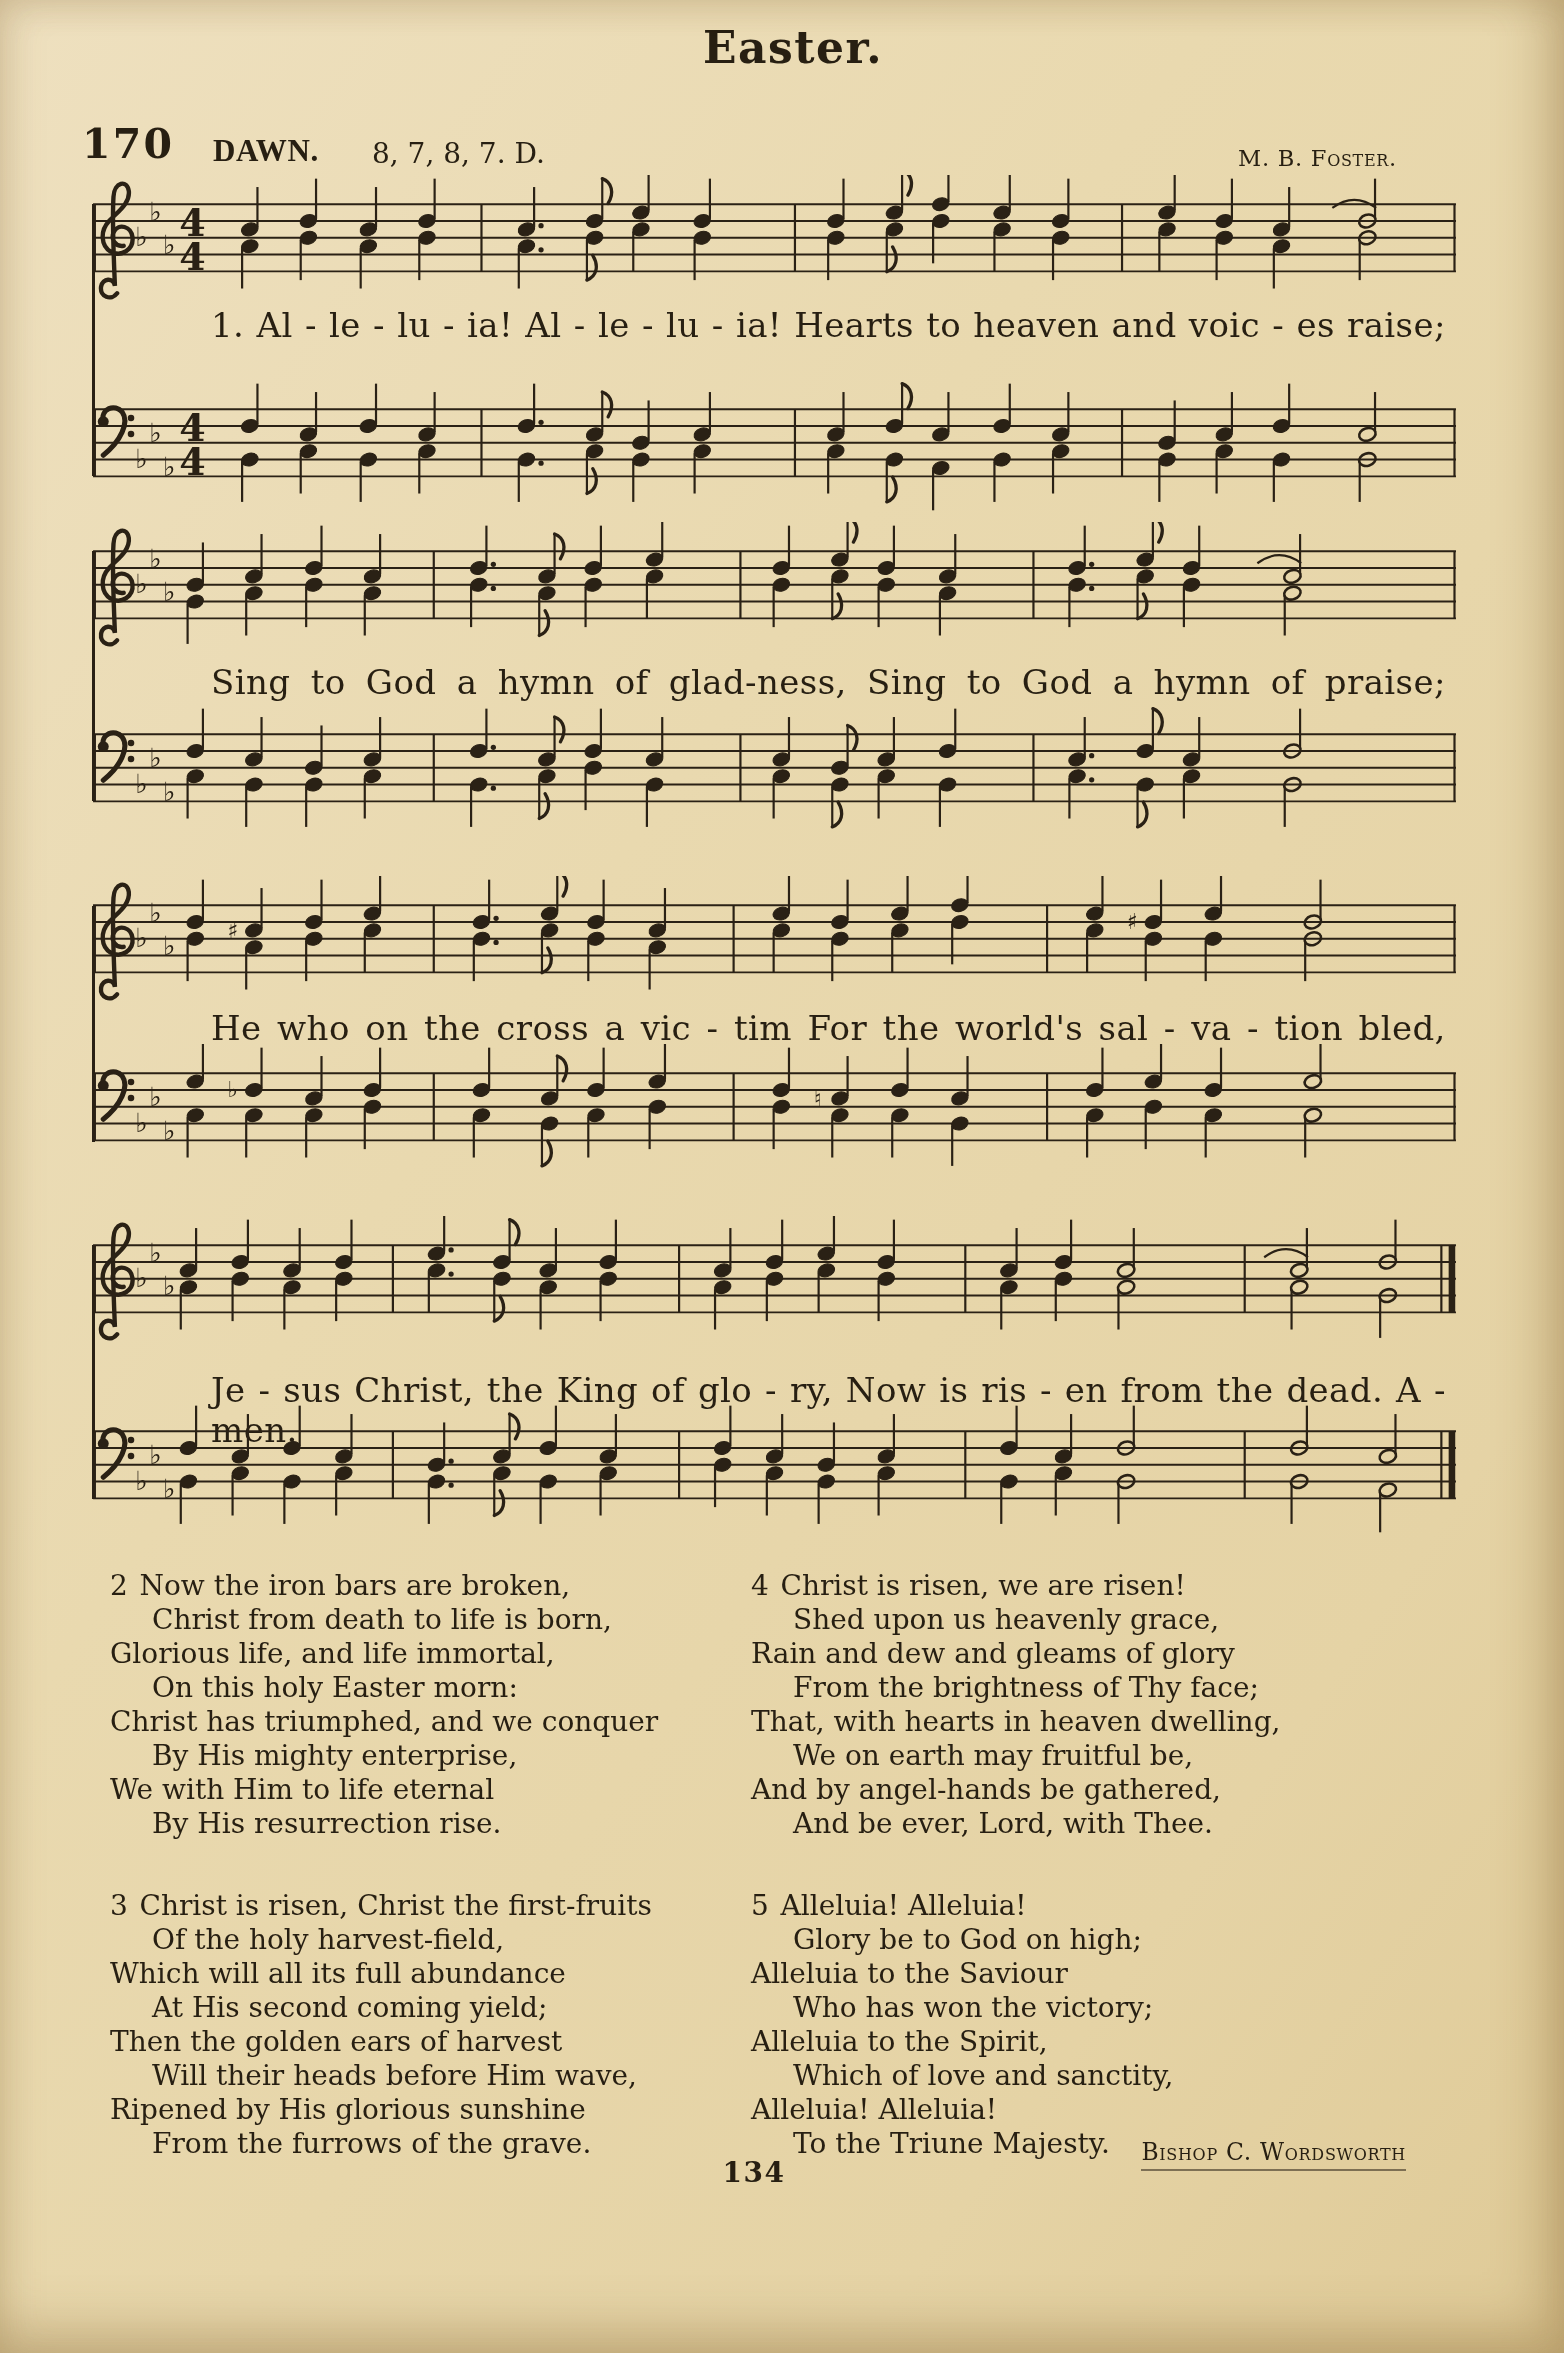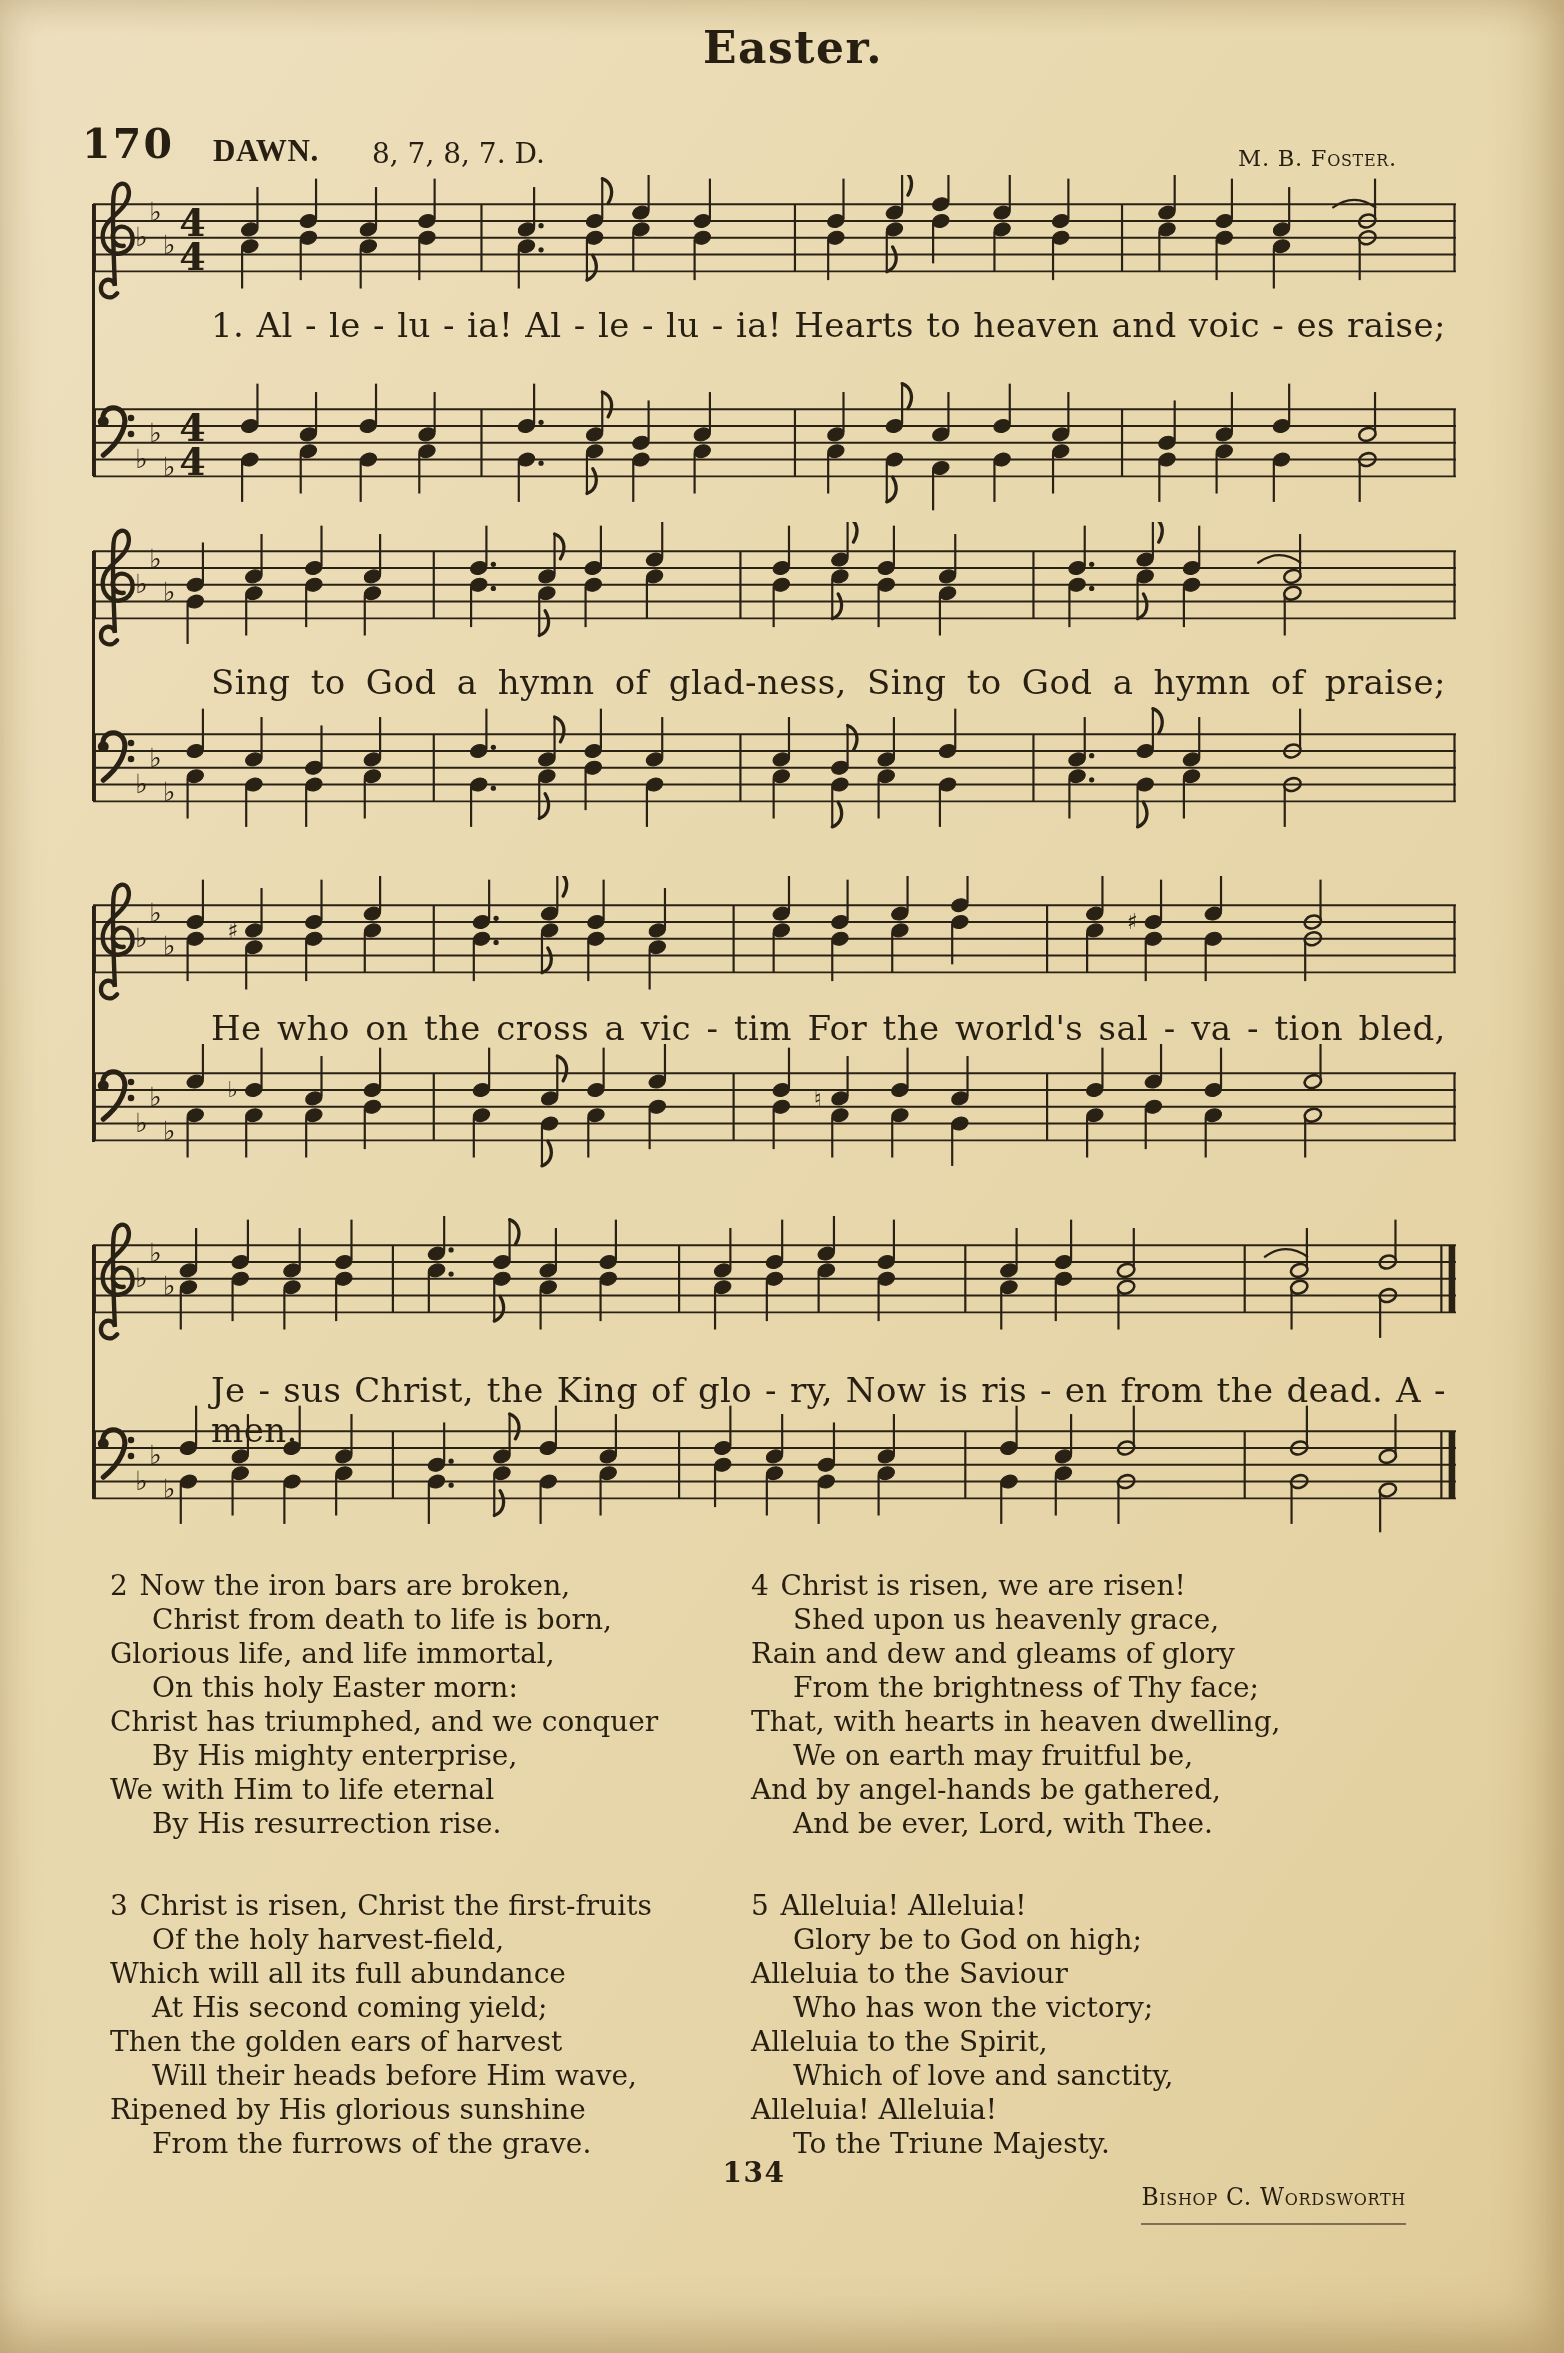--- a/index.html
+++ b/index.html
@@ -22,21 +22,21 @@
   .sysbar{position:absolute;left:92px;width:2.9px;background:#2a2115;}
   .lyric{position:absolute;left:93px;width:1363px;box-sizing:border-box;
     padding:0 10.2px 0 118px;font-size:34px;font-weight:normal;
     text-align:justify;text-align-last:justify;letter-spacing:0.4px;}
   .col{position:absolute;top:1569px;font-size:28px;line-height:34px;}
   .col-left{left:110px;width:643px;}
   .col-right{left:751px;width:646px;}
   .verse{margin-bottom:48px;}
   .vline.indent{padding-left:42px;}
   .vnum{padding-right:11.7px;}
-  .attribution{position:absolute;top:2138px;right:158px;font-size:23.4px;font-variant:small-caps;letter-spacing:0.7px;border-bottom:2.2px solid rgba(42,33,21,.55);padding-bottom:12px;margin-top:45px;}
+  .attribution{position:absolute;top:2138px;right:158px;font-size:23.4px;font-variant:small-caps;letter-spacing:0.7px;border-bottom:2.2px solid rgba(42,33,21,.55);padding-bottom:3px;}
   .page-number{position:absolute;left:93px;top:2156px;width:1322px;text-align:center;font-size:28px;font-weight:bold;letter-spacing:1.5px;}
 </style>
 </head>
 <body>
 
 <div class="page">
   <div class="title">Easter.</div>
   <div class="hymn-number">170</div>
   <div class="tune-name">DAWN.</div>
   <div class="tune-meter">8, 7, 8, 7. D.</div>

